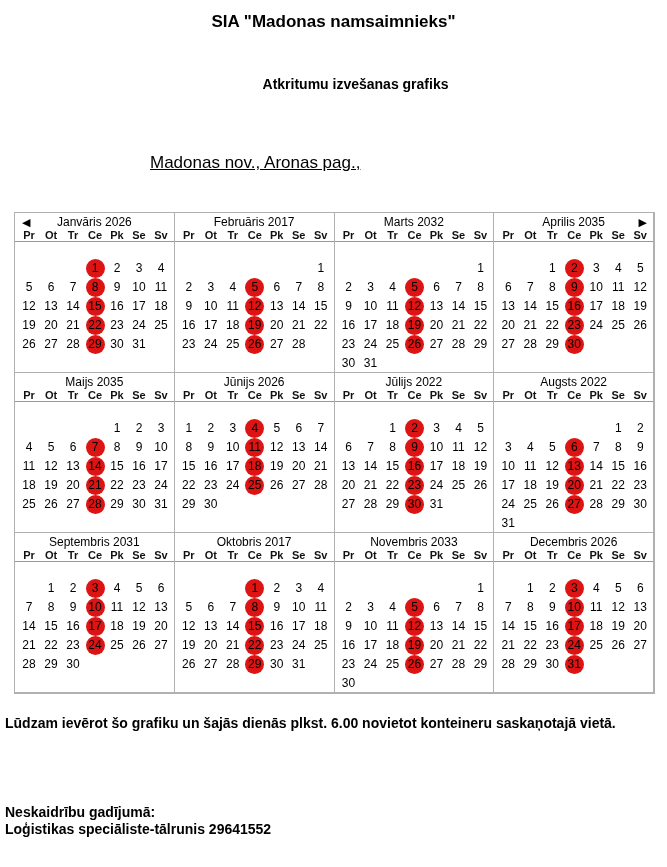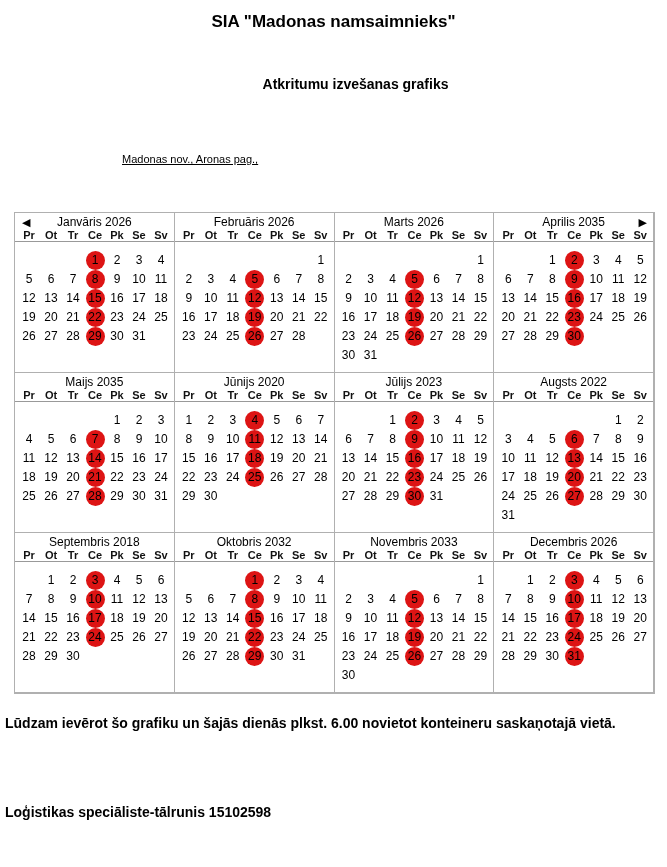--- a/index.html
+++ b/index.html
@@ -14,22 +14,22 @@
   .page-title {
     position:absolute; top:12px; left:0; width:100%;
     text-align:center; font-size:17px; font-weight:bold;
     letter-spacing:0px;
   }
   .page-subtitle {
     position:absolute; top:76px; left:0; width:100%;
     text-align:center; font-size:14px; font-weight:bold;padding-left:44px;
   }
   .location-line {
-    position:absolute; top:153px; left:122px;
-    font-size:11px; text-decoration:underline;
+    position:absolute; top:153px; left:150px;
+    font-size:17px; text-decoration:underline;
   }
   .cal-wrap {
     position:absolute; top:212px; left:14px;
     width:641px;
     border:1px solid #b0b0b0;
   }
   .months-grid {
     display:grid;
     grid-template-columns:repeat(4, 1fr);
   }
@@ -41,21 +41,21 @@
     overflow:hidden;
   }
   .month-title {
     margin-top:2px; height:14px; line-height:14px;
     text-align:center; font-size:12px;
   }
   .weekdays {
     display:grid; grid-template-columns:repeat(7, 22px);
     padding-left:3px; height:13px;
     border-bottom:1px solid #999;
-    margin-bottom:0;
+    margin-bottom:8px;
   }
   .wd {
     text-align:center; font-size:11px; font-weight:bold;
     line-height:13px; color:#111;
   }
   .dates {
     display:grid; grid-template-columns:repeat(7, 22px);
     grid-auto-rows:19px;
     padding-left:3px; padding-top:9px;
   }
@@ -134,21 +134,21 @@
           <span class="d">25</span>
           <span class="d">26</span>
           <span class="d">27</span>
           <span class="d">28</span>
           <span class="d hl">29</span>
           <span class="d">30</span>
           <span class="d">31</span>
         </div>
       </div>
       <div class="month">
-        <div class="month-title">Februāris 2026</div>
+        <div class="month-title">Februāris 2017</div>
         <div class="weekdays">
           <span class="wd">Pr</span>
           <span class="wd">Ot</span>
           <span class="wd">Tr</span>
           <span class="wd">Ce</span>
           <span class="wd">Pk</span>
           <span class="wd">Se</span>
           <span class="wd">Sv</span>
         </div>
         <div class="dates">
@@ -182,21 +182,21 @@
           <span class="d">22</span>
           <span class="d">23</span>
           <span class="d">24</span>
           <span class="d">25</span>
           <span class="d hl">26</span>
           <span class="d">27</span>
           <span class="d">28</span>
         </div>
       </div>
       <div class="month">
-        <div class="month-title">Marts 2026</div>
+        <div class="month-title">Marts 2032</div>
         <div class="weekdays">
           <span class="wd">Pr</span>
           <span class="wd">Ot</span>
           <span class="wd">Tr</span>
           <span class="wd">Ce</span>
           <span class="wd">Pk</span>
           <span class="wd">Se</span>
           <span class="wd">Sv</span>
         </div>
         <div class="dates">
@@ -328,21 +328,21 @@
           <span class="d">25</span>
           <span class="d">26</span>
           <span class="d">27</span>
           <span class="d hl">28</span>
           <span class="d">29</span>
           <span class="d">30</span>
           <span class="d">31</span>
         </div>
       </div>
       <div class="month">
-        <div class="month-title">Jūnijs 2020</div>
+        <div class="month-title">Jūnijs 2026</div>
         <div class="weekdays">
           <span class="wd">Pr</span>
           <span class="wd">Ot</span>
           <span class="wd">Tr</span>
           <span class="wd">Ce</span>
           <span class="wd">Pk</span>
           <span class="wd">Se</span>
           <span class="wd">Sv</span>
         </div>
         <div class="dates">
@@ -372,21 +372,21 @@
           <span class="d">24</span>
           <span class="d hl">25</span>
           <span class="d">26</span>
           <span class="d">27</span>
           <span class="d">28</span>
           <span class="d">29</span>
           <span class="d">30</span>
         </div>
       </div>
       <div class="month">
-        <div class="month-title">Jūlijs 2023</div>
+        <div class="month-title">Jūlijs 2022</div>
         <div class="weekdays">
           <span class="wd">Pr</span>
           <span class="wd">Ot</span>
           <span class="wd">Tr</span>
           <span class="wd">Ce</span>
           <span class="wd">Pk</span>
           <span class="wd">Se</span>
           <span class="wd">Sv</span>
         </div>
         <div class="dates">
@@ -469,21 +469,21 @@
           <span class="d">25</span>
           <span class="d">26</span>
           <span class="d hl">27</span>
           <span class="d">28</span>
           <span class="d">29</span>
           <span class="d">30</span>
           <span class="d">31</span>
         </div>
       </div>
       <div class="month">
-        <div class="month-title">Septembris 2018</div>
+        <div class="month-title">Septembris 2031</div>
         <div class="weekdays">
           <span class="wd">Pr</span>
           <span class="wd">Ot</span>
           <span class="wd">Tr</span>
           <span class="wd">Ce</span>
           <span class="wd">Pk</span>
           <span class="wd">Se</span>
           <span class="wd">Sv</span>
         </div>
         <div class="dates">
@@ -514,21 +514,21 @@
           <span class="d hl">24</span>
           <span class="d">25</span>
           <span class="d">26</span>
           <span class="d">27</span>
           <span class="d">28</span>
           <span class="d">29</span>
           <span class="d">30</span>
         </div>
       </div>
       <div class="month">
-        <div class="month-title">Oktobris 2032</div>
+        <div class="month-title">Oktobris 2017</div>
         <div class="weekdays">
           <span class="wd">Pr</span>
           <span class="wd">Ot</span>
           <span class="wd">Tr</span>
           <span class="wd">Ce</span>
           <span class="wd">Pk</span>
           <span class="wd">Se</span>
           <span class="wd">Sv</span>
         </div>
         <div class="dates">
@@ -662,14 +662,15 @@
           <span class="d">29</span>
           <span class="d">30</span>
           <span class="d hl">31</span>
         </div>
       </div>
     </div>
 </div>
 
 <div class="footer footer-notice">Lūdzam ievērot šo grafiku un šajās dienās plkst. 6.00 novietot konteineru saskaņotajā vietā.</div>
 <div class="footer footer-contact">
-  <div>Loģistikas speciāliste-tālrunis 15102598</div>
+  <div>Neskaidrību gadījumā:</div>
+  <div>Loģistikas speciāliste-tālrunis 29641552</div>
 </div>
 
 </body></html>

